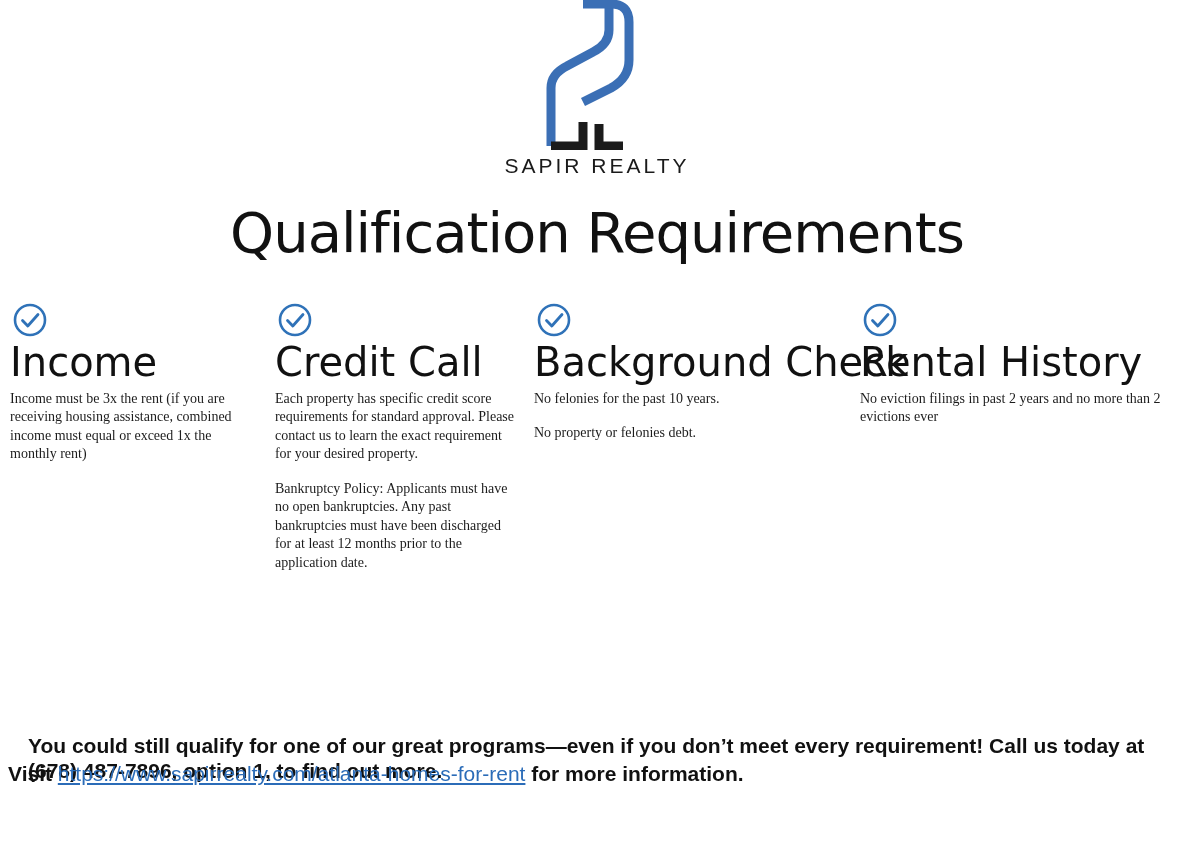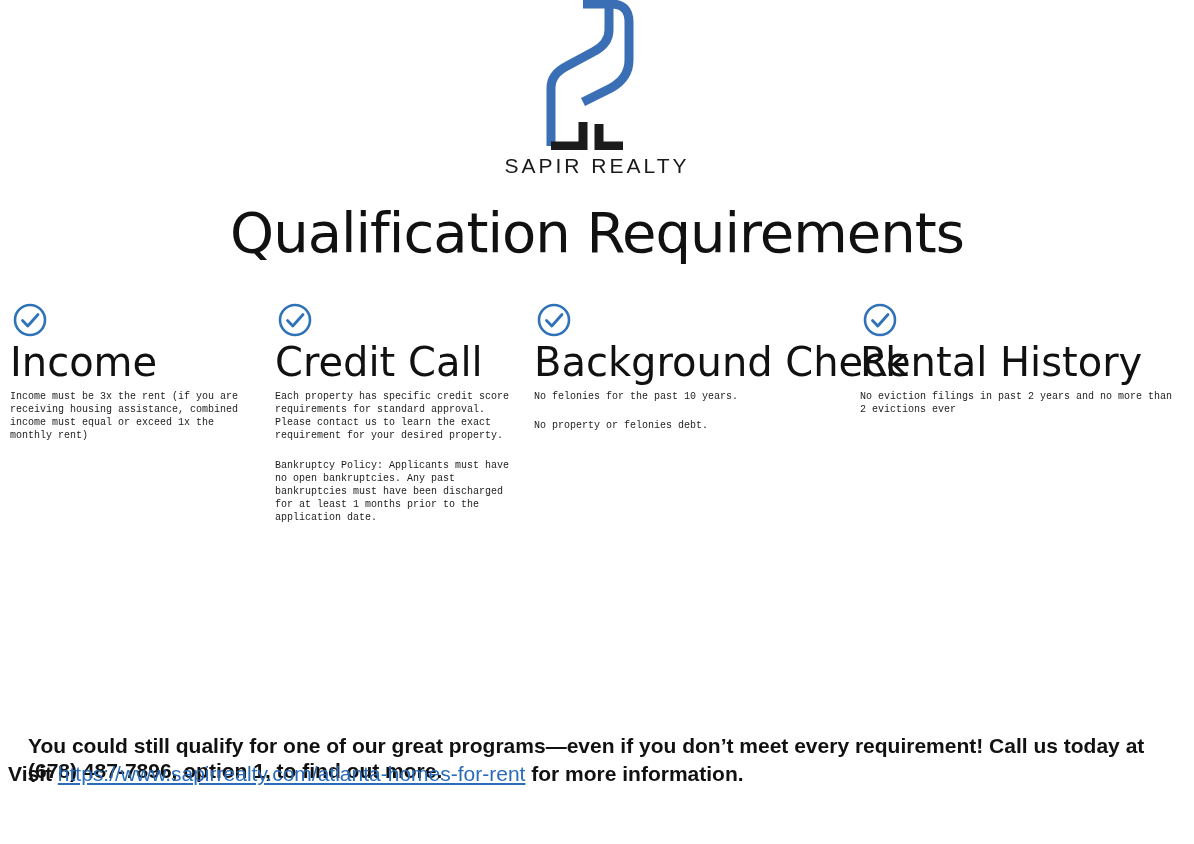--- a/index.html
+++ b/index.html
@@ -77,22 +77,22 @@
     font-family: "DejaVu Sans", sans-serif;
     font-weight: 400;
     font-size: 40px;
     line-height: 1.04;
     color: #111111;
     margin: 0 0 6px 0;
     white-space: nowrap;
   }
 
   .col-para {
-    font-family: Liberation Mono, monospace;
-    font-size: 10px;
+    font-family: Liberation Serif, serif;
+    font-size: 14px;
     line-height: 1.32;
     color: #1c1c1c;
     margin: 0 0 16px 0;
   }
   .col-para:last-child { margin-bottom: 0; }
 
   
   .footer {
     position: absolute;
     left: 28px;
@@ -147,21 +147,21 @@
     <p class="col-para">Income must be 3x the rent (if you are receiving housing assistance, combined income must equal or exceed 1x the monthly rent)</p>
   </div>
 
   <div class="col col-1">
     <svg class="check-icon" viewBox="0 0 40 40">
       <circle cx="20" cy="20" r="15" fill="none" stroke="#2f72b8" stroke-width="2.6"></circle>
       <path d="M12.5 20.5 L17.8 26 L28 14.5" fill="none" stroke="#2f72b8" stroke-width="2.8" stroke-linecap="round" stroke-linejoin="round"></path>
     </svg>
     <h2 class="col-heading">Credit Call</h2>
     <p class="col-para">Each property has specific credit score requirements for standard approval. Please contact us to learn the exact requirement for your desired property.</p>
-    <p class="col-para">Bankruptcy Policy: Applicants must have no open bankruptcies. Any past bankruptcies must have been discharged for at least 1 months prior to the application date.</p>
+    <p class="col-para">Bankruptcy Policy: Applicants must have no open bankruptcies. Any past bankruptcies must have been discharged for at least 12 months prior to the application date.</p>
   </div>
 
   <div class="col col-2">
     <svg class="check-icon" viewBox="0 0 40 40">
       <circle cx="20" cy="20" r="15" fill="none" stroke="#2f72b8" stroke-width="2.6"></circle>
       <path d="M12.5 20.5 L17.8 26 L28 14.5" fill="none" stroke="#2f72b8" stroke-width="2.8" stroke-linecap="round" stroke-linejoin="round"></path>
     </svg>
     <h2 class="col-heading">Background Check</h2>
     <p class="col-para">No felonies for the past 10 years.</p>
     <p class="col-para">No property or felonies debt.</p>

